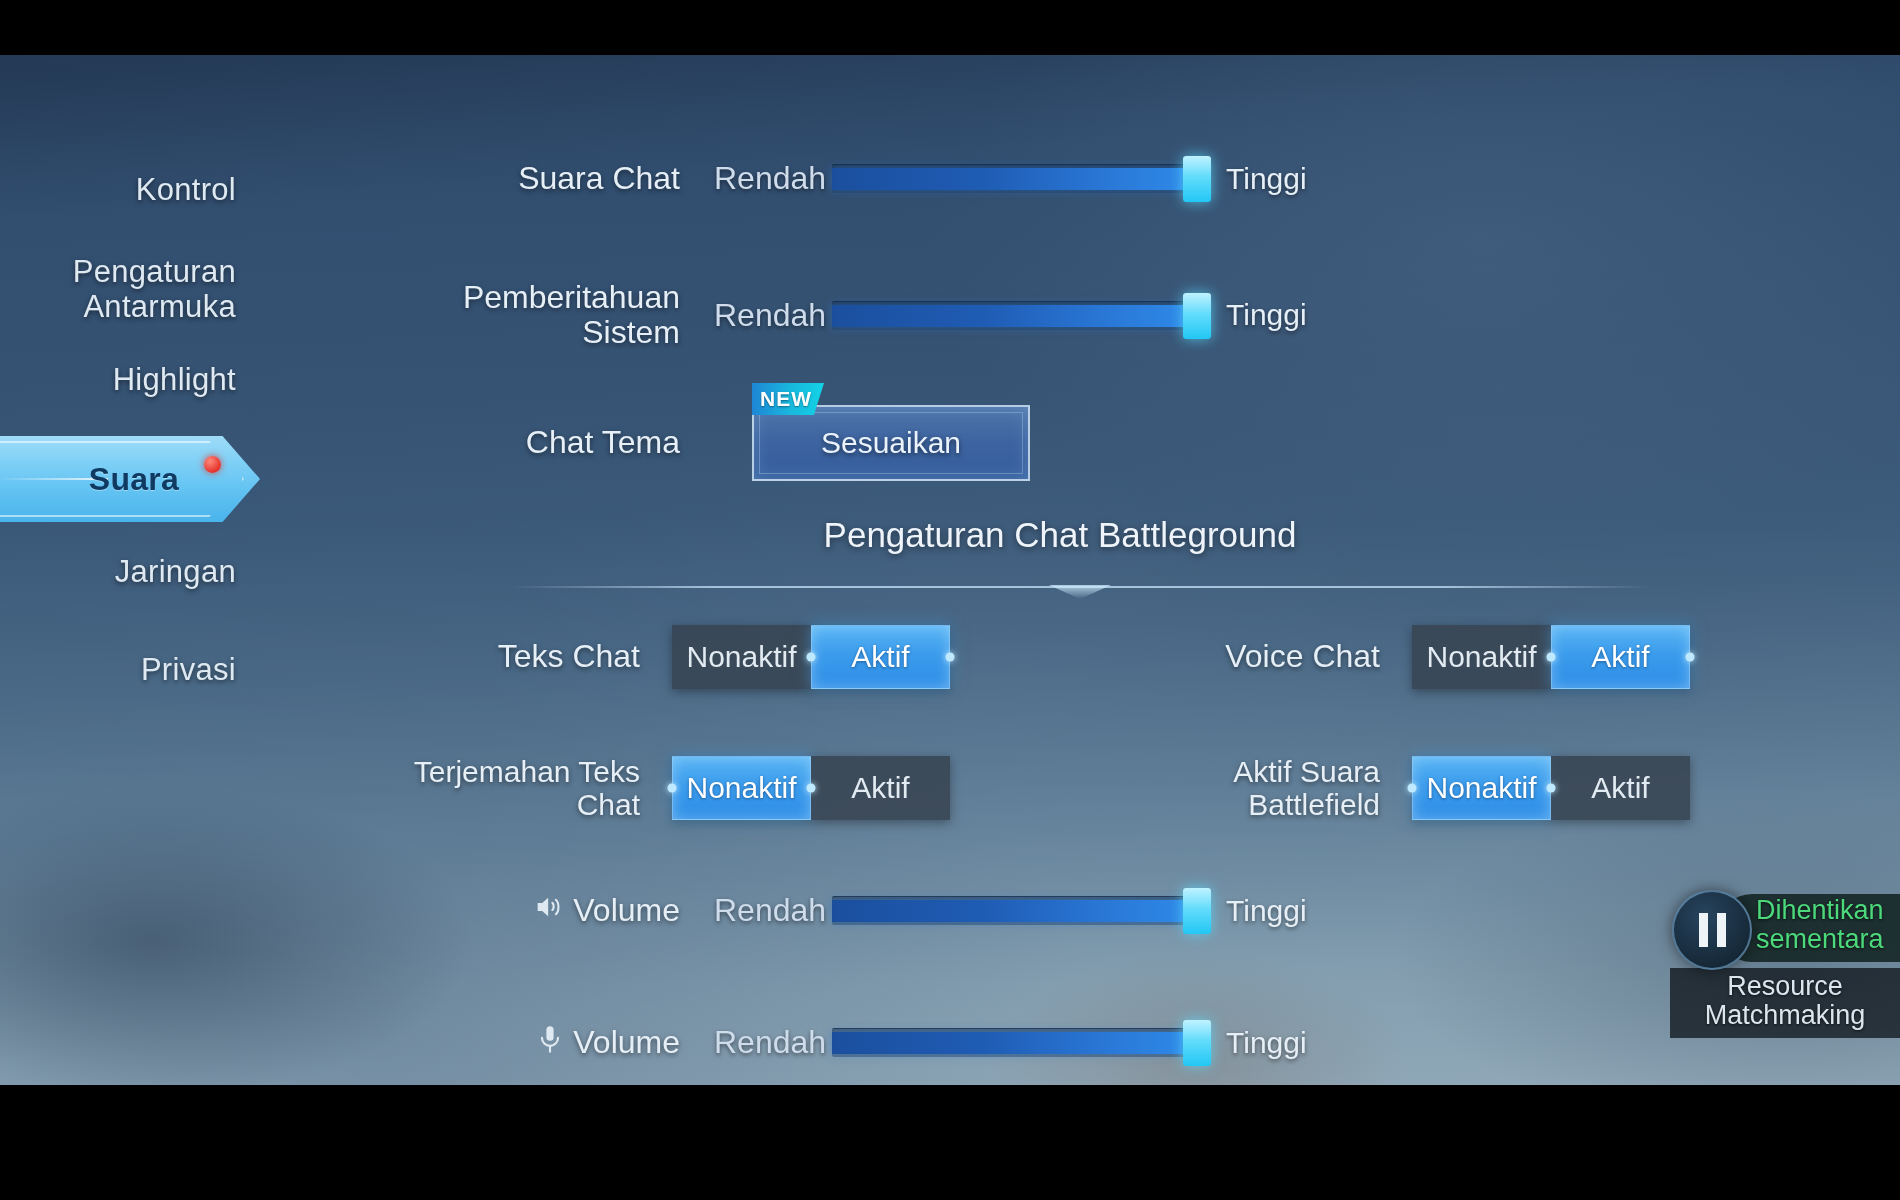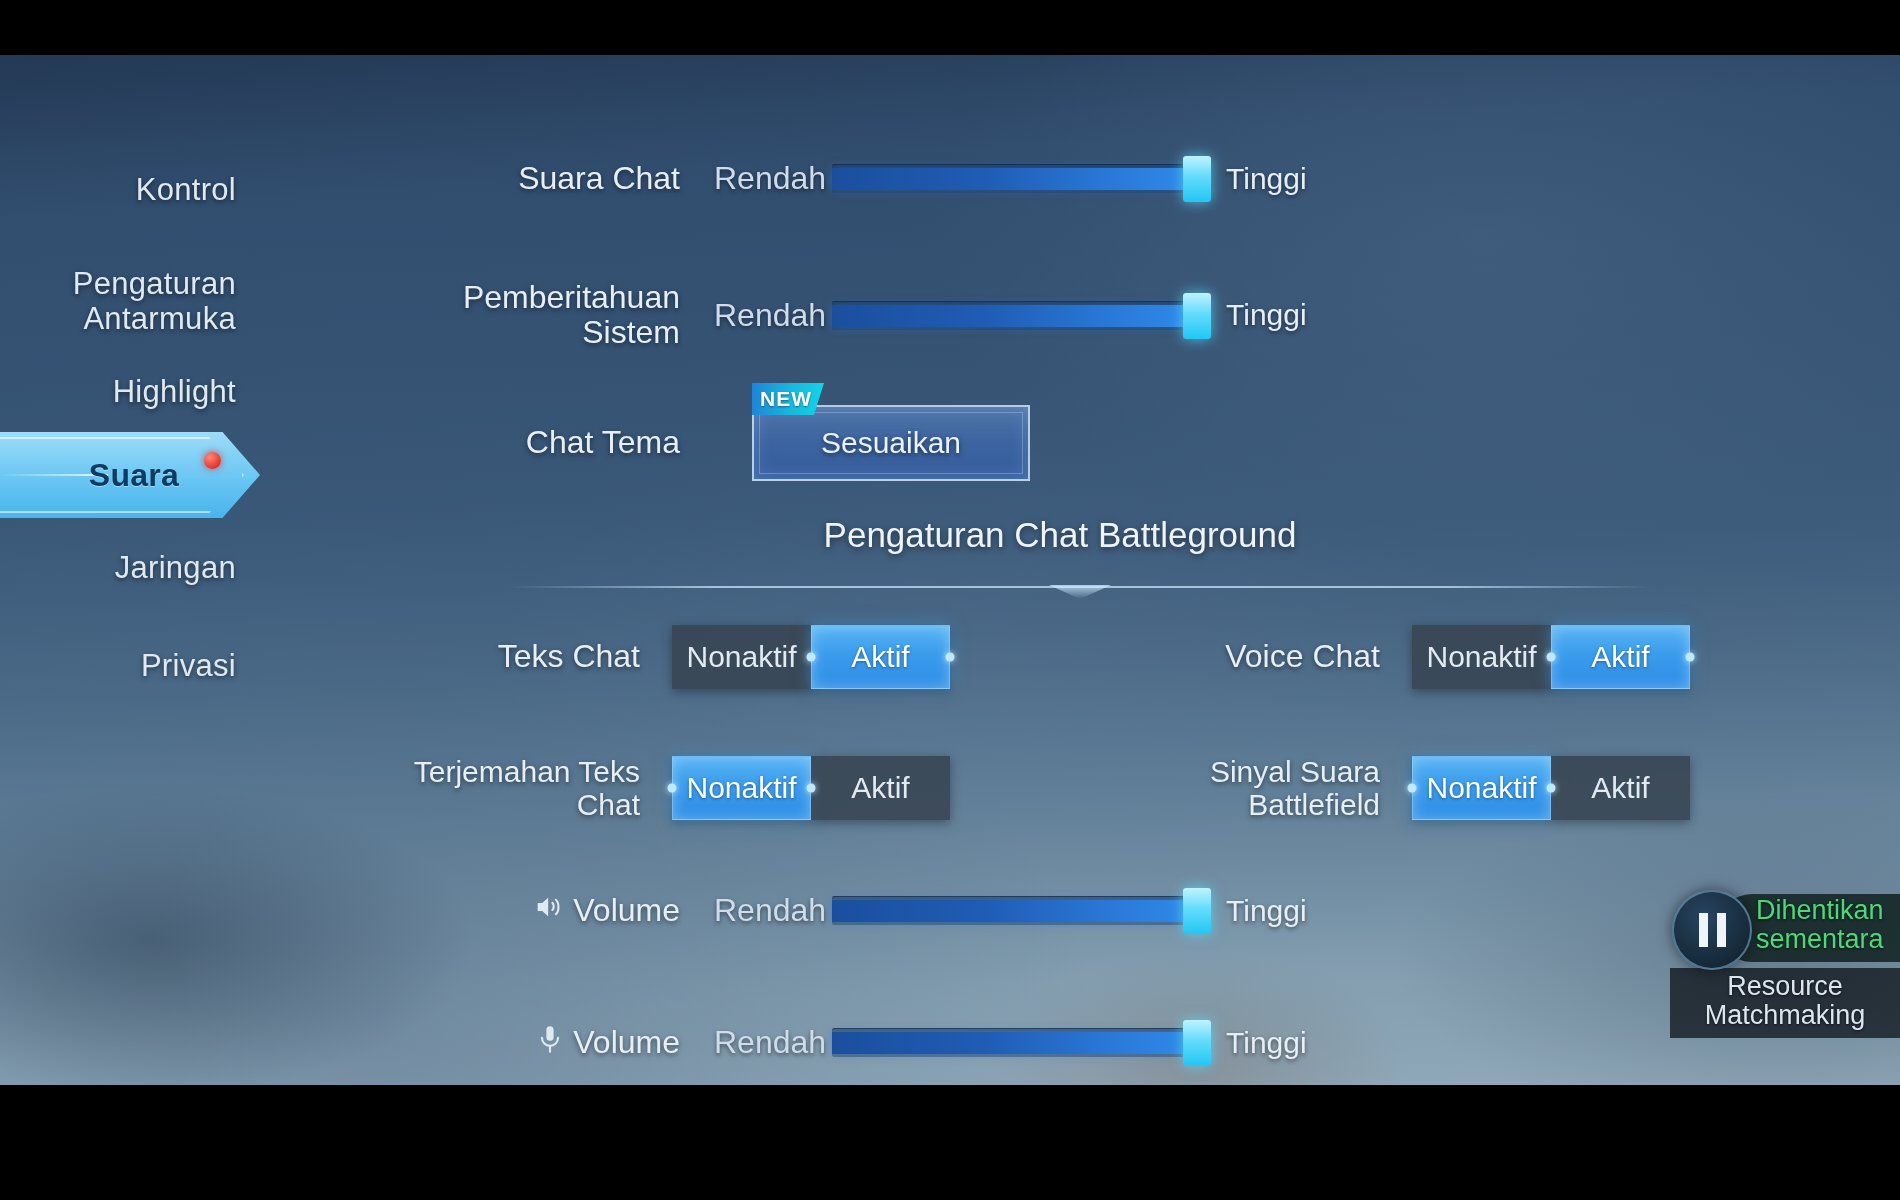--- a/index.html
+++ b/index.html
@@ -179,30 +179,30 @@
   <div id="game"></div>
   <div id="veil"></div>
 
   <div id="sidebar">
 
 
     <div class="nav-item" style="margin-top:42px;">
       <span class="lbl">Kontrol</span>
     </div>
 
-    <div class="nav-item two-line" style="margin-top:44px;">
+    <div class="nav-item two-line" style="margin-top:32px;">
       <span class="lbl">Pengaturan</span>
       <span class="lbl">Antarmuka</span>
     </div>
 
     <div class="nav-item" style="margin-top:22px;">
       <span class="lbl">Highlight</span>
     </div>
 
-    <div class="nav-item active" style="margin-top:12px;">
+    <div class="nav-item active" style="margin-top:28px;">
       <span class="tab-shape">
         <span class="tab-glowline"></span>
       </span>
       <span class="lbl">Suara</span>
       <span class="dot-badge"></span>
     </div>
 
     <div class="nav-item" style="margin-top:22px;">
       <span class="lbl">Jaringan</span>
     </div>
@@ -286,21 +286,21 @@
       <div class="toggle" style="margin-left:32px;">
         <span class="seg on">Nonaktif</span>
         <span class="seg off">Aktif</span>
         <span class="pip" style="left:0px;"></span>
         <span class="pip" style="left:139px;"></span>
       </div>
     </div>
 
     <div class="row" style="left:710px;top:695px;">
       <div class="row-label small" style="width:370px;">
-        <div>Sinyal Suara</div>
+        <div>Aktif Suara</div>
         <div>Battlefield</div>
       </div>
       <div class="toggle" style="margin-left:32px;">
         <span class="seg on">Nonaktif</span>
         <span class="seg off">Aktif</span>
         <span class="pip" style="left:0px;"></span>
         <span class="pip" style="left:139px;"></span>
       </div>
     </div>
 

